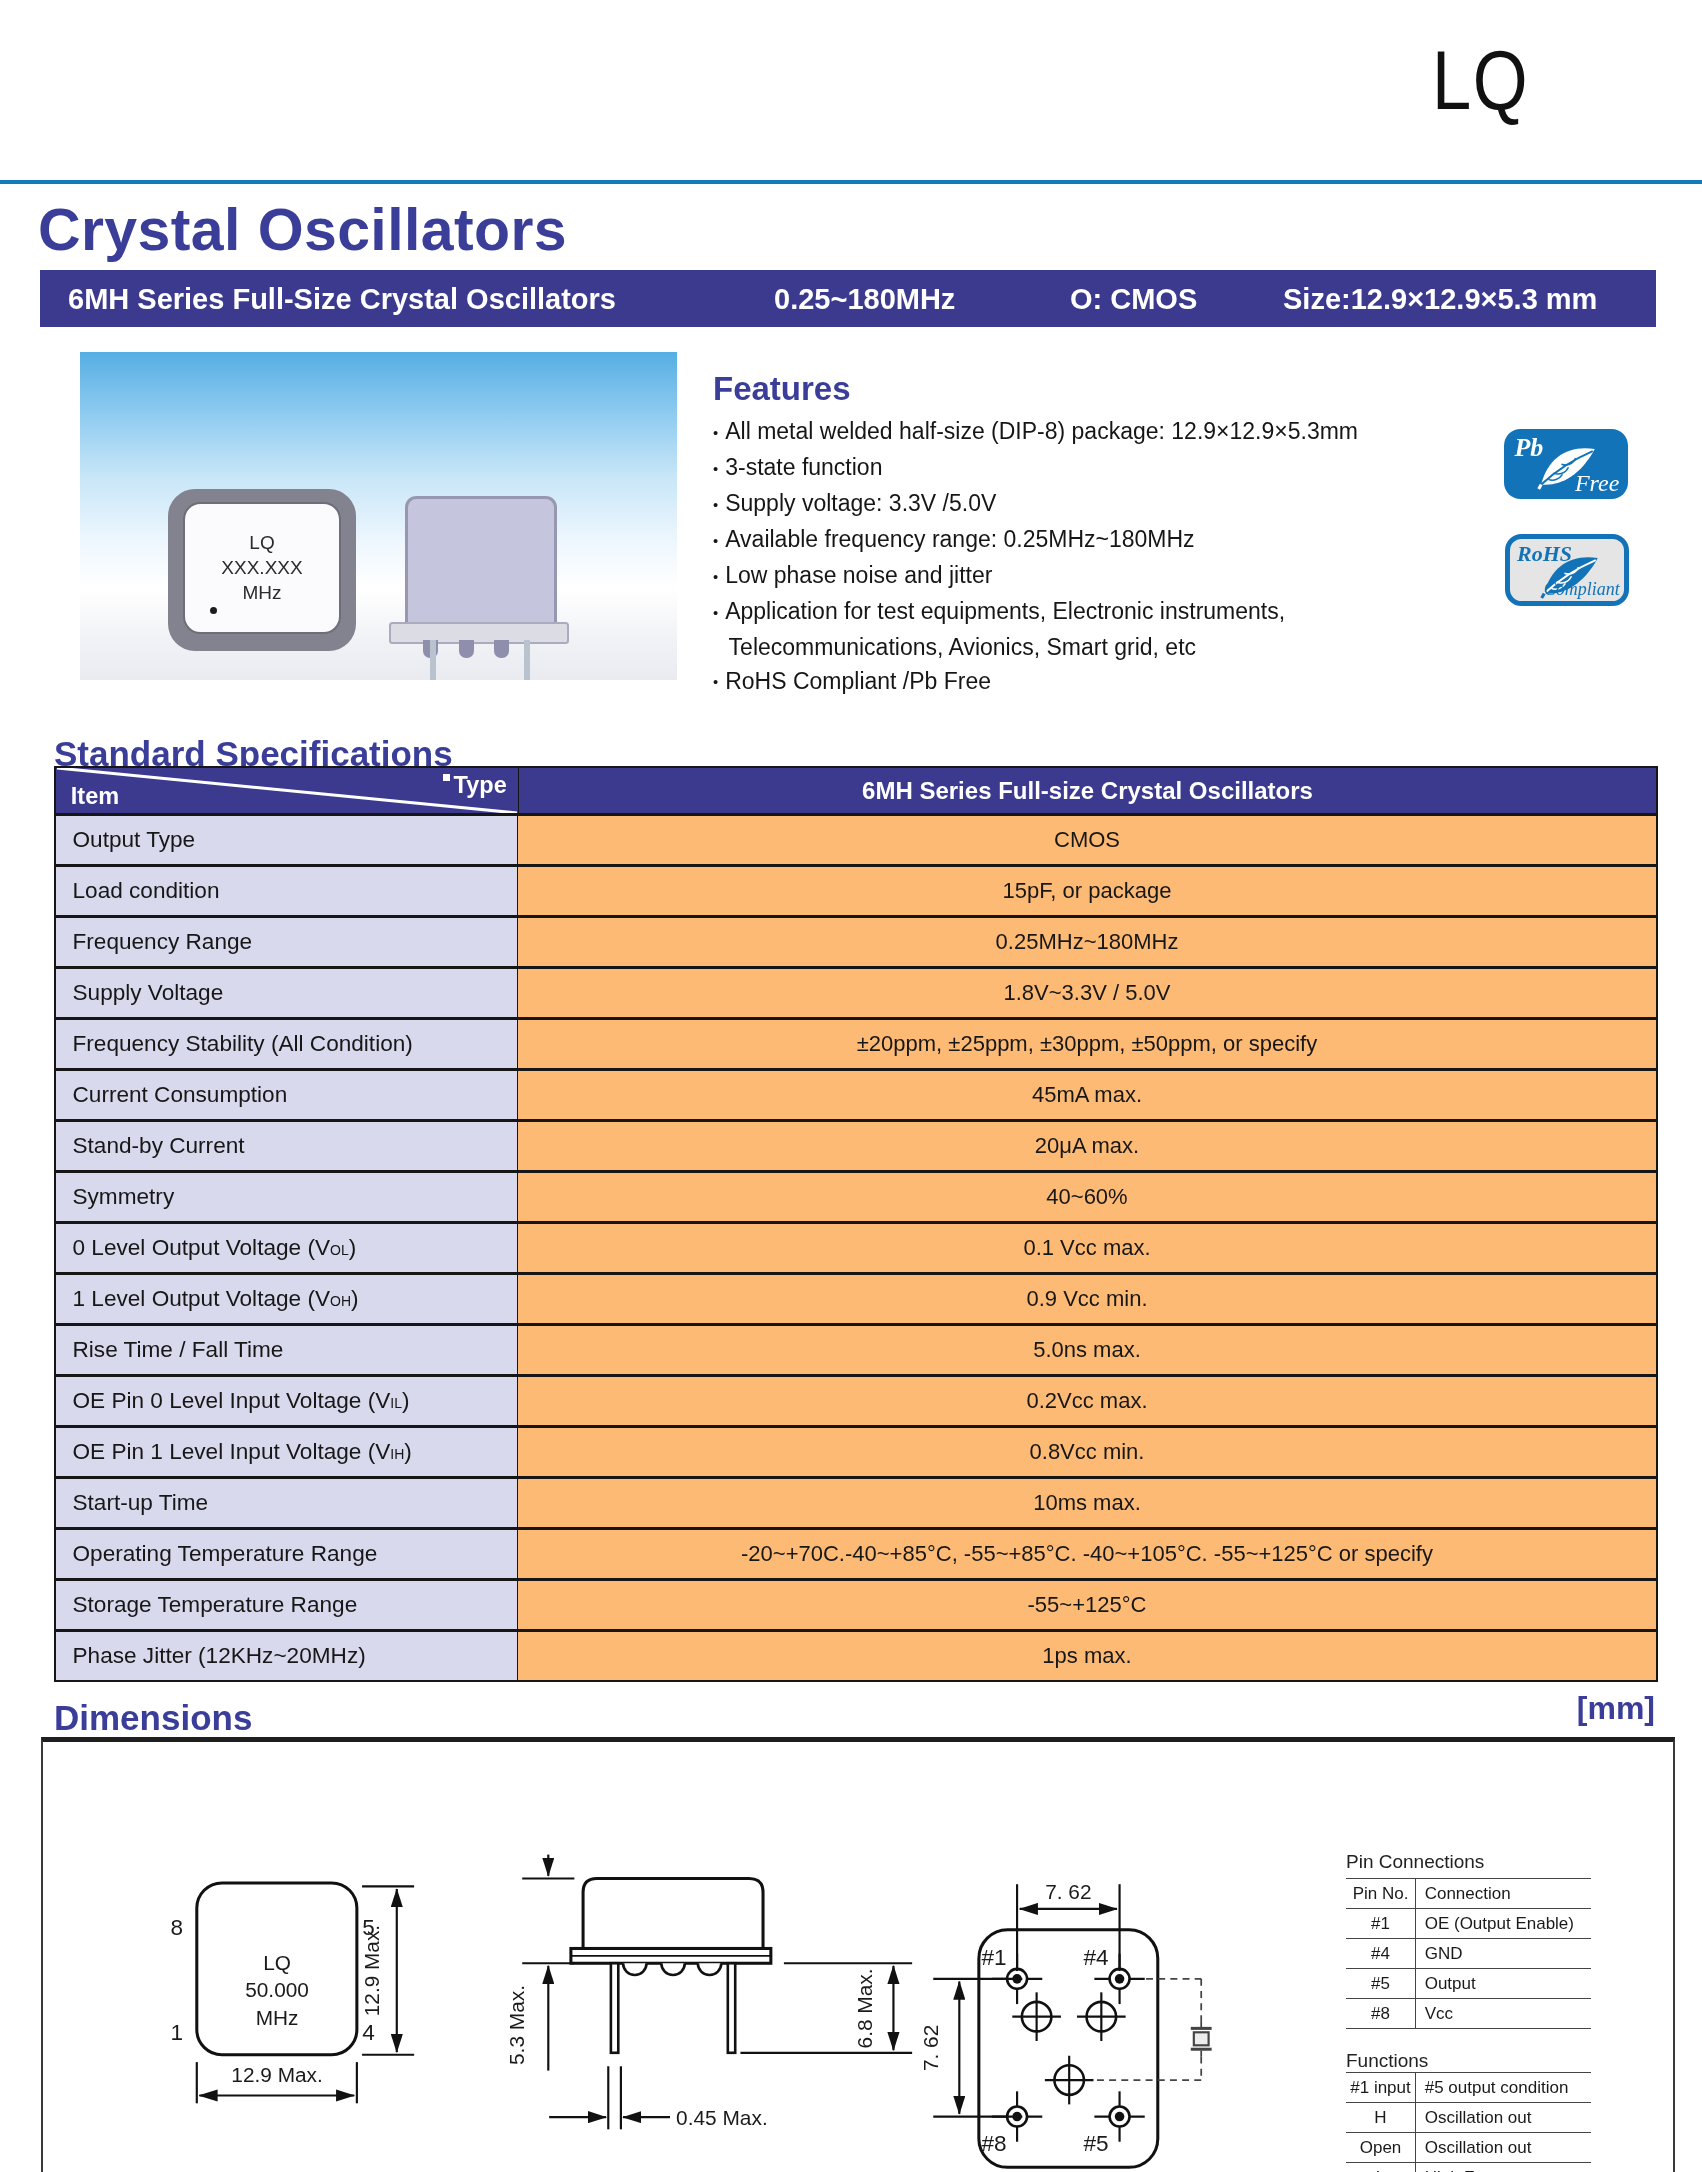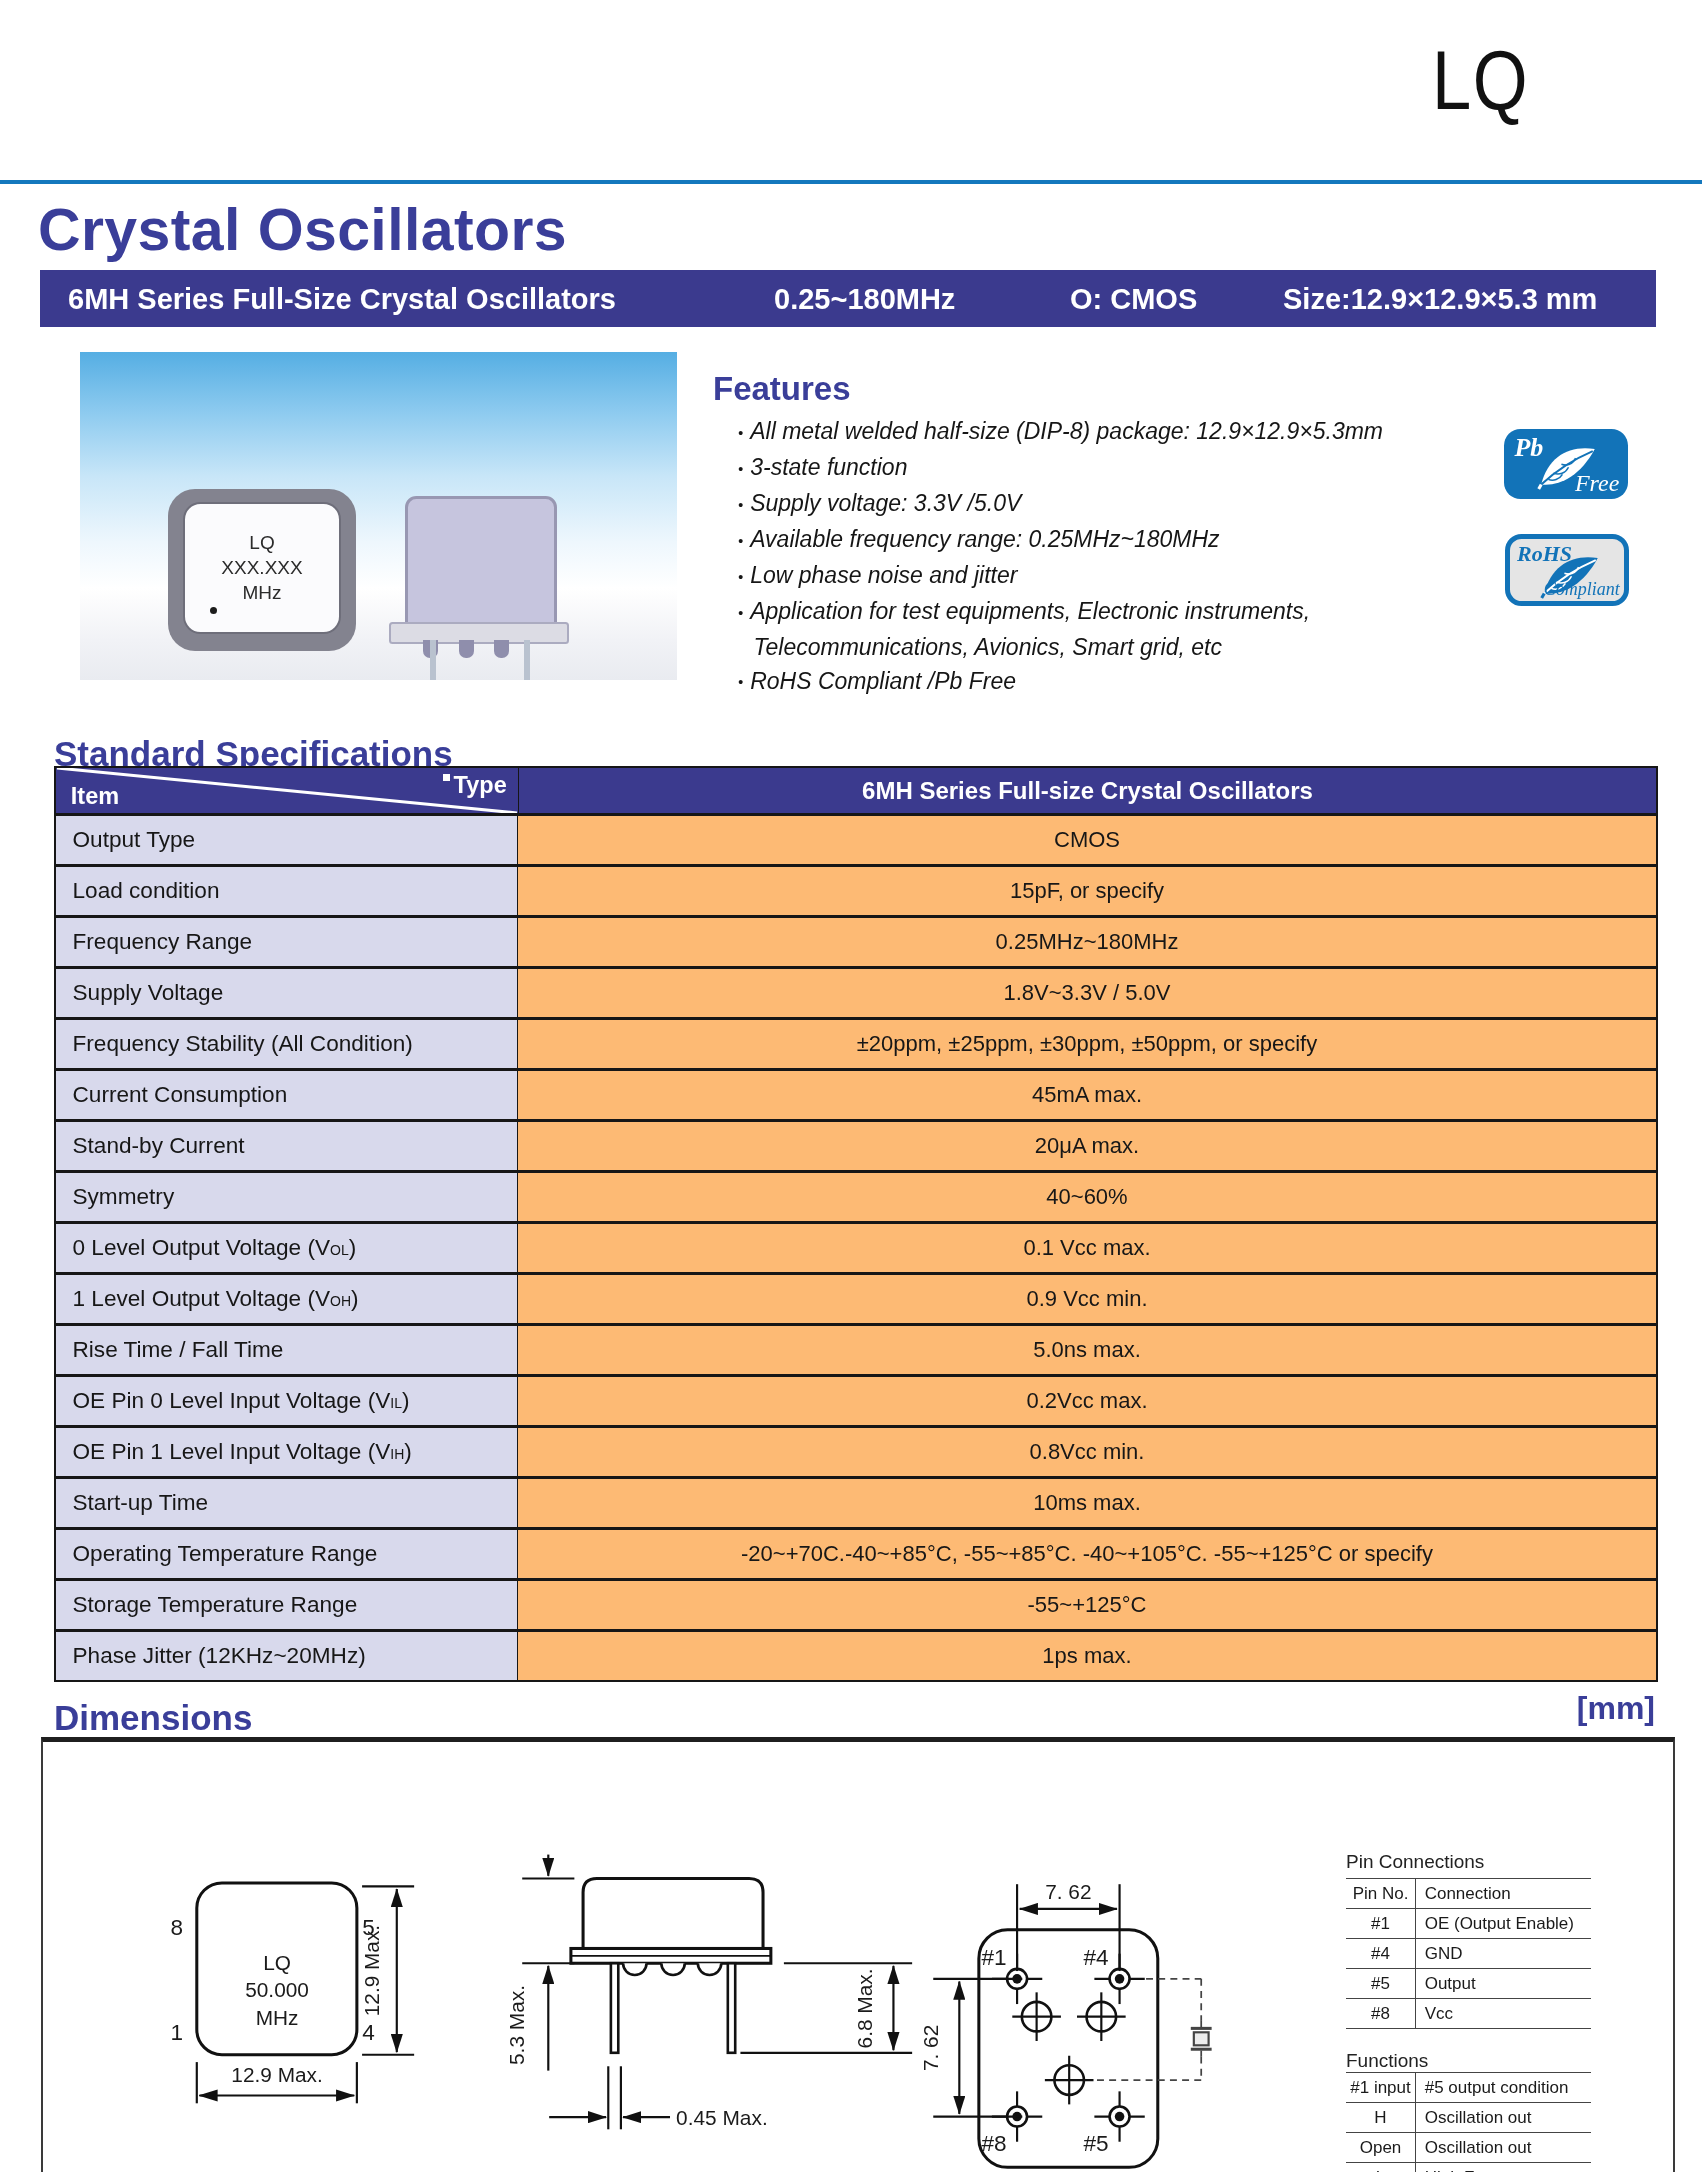--- a/index.html
+++ b/index.html
@@ -32,21 +32,21 @@
   #pkg-face div{font-size:19px;line-height:25px;color:#2b2b2b;}
   #pkg-dot{position:absolute;left:25px;bottom:17.4px;width:7px;height:7px;border-radius:50%;background:#1c1c1c;}
   .side-body{left:325px;top:144px;width:146px;height:129px;background:#c6c5de;border:3.5px solid #9897b2;
              border-radius:11.3px 11.3px 3.5px 3.5px;}
   .side-flange{left:309px;top:270px;width:176px;height:18px;background:#dcdce4;border:2.6px solid #ababc0;border-radius:3.5px;}
   .side-stub{top:288px;width:14.8px;height:18px;background:#8f8eac;border-radius:0 0 7px 7px;}
   .side-pin{top:288px;width:5.6px;height:40px;background:#b9c2cf;}
 
   
   #features-heading{left:713px;top:370px;font-size:33px;font-weight:bold;color:#3A3E99;}
-  #features-list{left:738px;top:414px;width:769px;font-style:italic;}
+  #features-list{left:713px;top:414px;width:769px;}
   .feature-item{font-size:23px;line-height:34px;color:#161616;padding-left:15.6px;text-indent:-15.6px;}
   .feature-item .bullet{font-size:14.8px;margin-right:7px;vertical-align:middle;}
 
   
   #badge-pb{left:1504px;top:429px;width:124px;height:70px;background:#1273B8;border-radius:16.5px;}
   #badge-pb .t1{position:absolute;left:10.4px;top:3.5px;font-family:"Liberation Serif","DejaVu Serif",serif;
                 font-style:italic;font-weight:bold;font-size:26px;color:#fff;}
   #badge-pb .t2{position:absolute;right:8.7px;bottom:1.7px;font-family:"Liberation Serif","DejaVu Serif",serif;
                 font-style:italic;font-size:24px;color:#fff;}
   #badge-rohs{left:1505px;top:534px;width:124px;height:72px;background:#e5e5e5;border:5.6px solid #1273B8;
@@ -184,21 +184,21 @@
     <div class="c1">
             <span><span>Output Type</span><span class="spec-sub"></span><span></span></span>
           </div>
     <div class="c2">CMOS</div>
   </div>
 
   <div class="spec-row">
     <div class="c1">
             <span><span>Load condition</span><span class="spec-sub"></span><span></span></span>
           </div>
-    <div class="c2">15pF, or specify</div>
+    <div class="c2">15pF, or package</div>
   </div>
 
   <div class="spec-row">
     <div class="c1">
             <span><span>Frequency Range</span><span class="spec-sub"></span><span></span></span>
           </div>
     <div class="c2">0.25MHz~180MHz</div>
   </div>
 
   <div class="spec-row">

